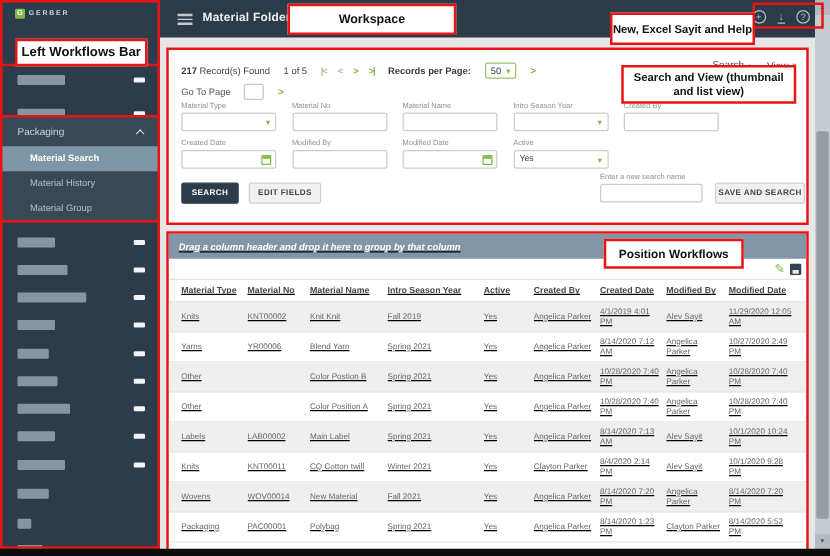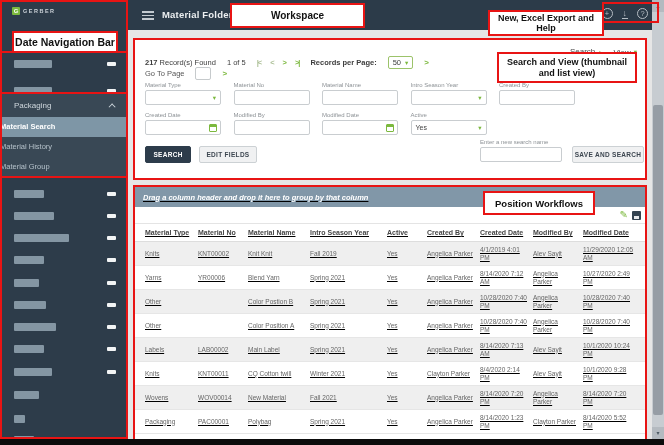--- a/index.html
+++ b/index.html
@@ -16,36 +16,36 @@
   .gerber-mark { width:8px; height:8px; background:#7cb93e; border-radius:1px; color:#fff; font-size:6px; font-weight:bold; line-height:8px; text-align:center; }
   .gerber-text { color:#cdd4da; font-size:5.5px; letter-spacing:1.5px; font-weight:bold; }
   .product-name { color:#ffffff; font-size:13px; font-weight:bold; font-style:italic; letter-spacing:.3px; margin-top:1px; }
   .nav-item { position:absolute; left:0; width:128px; height:18px; display:flex; align-items:center; }
   .redacted-block { display:inline-block; height:8px; background:#8496a3; margin-left:14px; border-radius:1px; }
   .dash-icon { position:absolute; right:12px; width:9px; height:4px; background:#f2f4f5; border-radius:1px; }
   #material-section { position:absolute; left:0; top:93px; width:128px; height:84px; background:#394855; }
   .mat-header { height:24px; display:flex; align-items:center; justify-content:space-between; padding:0 12px 0 14px; cursor:pointer; }
   .mat-header-label { color:#cfd7dd; font-size:8px; }
   .chevron-up { width:5px; height:5px; border-left:1.5px solid #cfd7dd; border-top:1.5px solid #cfd7dd; transform:rotate(45deg) translateY(2px); }
-  .subitem { height:20px; line-height:20px; color:#b4c0c9; font-size:7.5px; cursor:pointer; }
+  .subitem { height:20px; line-height:20px; padding-left:24px; color:#b4c0c9; font-size:7.5px; cursor:pointer; }
   .subitem.selected { background:#7e96a6; color:#ffffff; font-weight:bold; }
   
   #topbar { position:absolute; left:128px; top:0; width:524px; height:30px; background:#2c3b49; }
   .hamburger { position:absolute; left:14px; top:11px; width:12px; cursor:pointer; }
   .hamburger i { display:block; height:1.5px; background:#c3cad0; margin-bottom:2px; }
   .topbar-title { position:absolute; left:34px; top:9px; color:#eceff1; font-size:9.5px; font-weight:bold; letter-spacing:.2px; }
   .topbar-icons { position:absolute; right:4px; top:8px; display:flex; gap:9px; align-items:center; }
   .circle-icon { width:11px; height:11px; border:1px solid #b6bdc4; border-radius:50%; color:#b6bdc4; font-size:7.5px; line-height:9px; text-align:center; cursor:pointer; }
   .dl-icon { color:#b6bdc4; font-size:9px; line-height:9px; border-bottom:1.5px solid #b6bdc4; padding:0 1px 0 1px; cursor:pointer; }
   
   .panel { position:absolute; background:#fff; border:2px solid #e81414; }
   #search-panel { left:133px; top:38px; width:514px; height:142px; }
   #table-panel  { left:133px; top:185px; width:514px; height:316px; overflow:hidden;text-decoration:underline; }
   
-  .records-row { position:absolute; left:10px; top:16px; display:flex; align-items:center; gap:11px; font-size:7.5px; color:#3d3d3d; }
+  .records-row { position:absolute; left:10px; top:10px; display:flex; align-items:center; gap:11px; font-size:7.5px; color:#3d3d3d; }
   .bold { font-weight:bold; }
   .pager { display:flex; gap:9px; }
   .pg-icon { color:#7cb93e; font-weight:bold; font-size:7.5px; letter-spacing:-1px; cursor:pointer; }
   .pg-icon.muted { color:#a9bd92; }
   .per-page-box { display:flex; align-items:center; gap:4px; border:1px solid #9cc36a; border-radius:2px; padding:1px 4px; cursor:pointer; }
   .green-caret { color:#7cb93e; font-size:6.5px; }
   .green-chev { color:#7cb93e; font-weight:bold; font-size:8px; cursor:pointer; }
   .search-view { position:absolute; right:8px; top:7px; display:flex; gap:12px; align-items:center; font-size:8px; color:#4a4a4a; }
   .sv-item { display:flex; gap:3px; align-items:center; cursor:pointer; }
   .underlined { border-bottom:1px solid #4a4a4a; }
@@ -393,23 +393,23 @@
     <span class="sb-thumb"></span>
     <span class="sb-btn" style="top:427px;">▾</span>
   </div>
 
   <div class="red-rect" style="left:0; top:0; width:128px; height:439px;"></div>
   <div class="red-line" style="left:0; top:51px; width:128px; height:2px;"></div>
   <div class="red-line" style="left:0; top:92px; width:128px; height:2px;"></div>
   <div class="red-line" style="left:0; top:176px; width:128px; height:2px;"></div>
   <div class="red-rect" style="left:602px; top:2px; width:57px; height:21px;"></div>
 
-  <div class="ann-box" id="ann-leftnav">Date Navigation Bar</div>
+  <div class="ann-box" id="ann-leftnav">Left Workflows Bar</div>
   <div class="ann-box" id="ann-workspace">Workspace</div>
-  <div class="ann-box" id="ann-newhelp">New, Excel Export and Help</div>
+  <div class="ann-box" id="ann-newhelp">New, Excel Sayit and Help</div>
   <div class="ann-box" id="ann-searchview">
     <span>Search and View (thumbnail</span>
     <span>and list view)</span>
   </div>
   <div class="ann-box" id="ann-workflows">Position Workflows</div>
 
   <div id="bottom-strip"></div>
 </div>
 
 </body></html>

